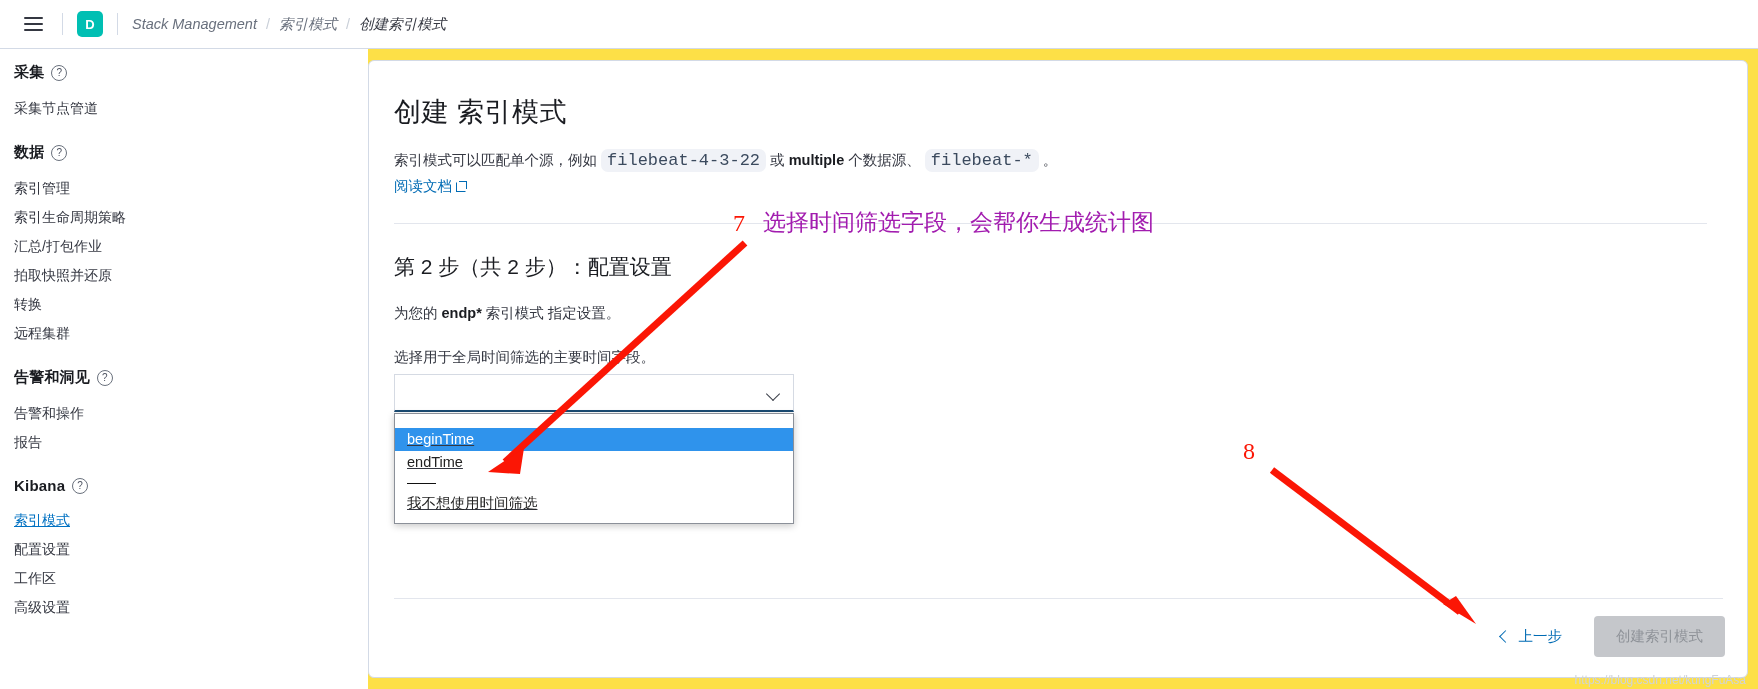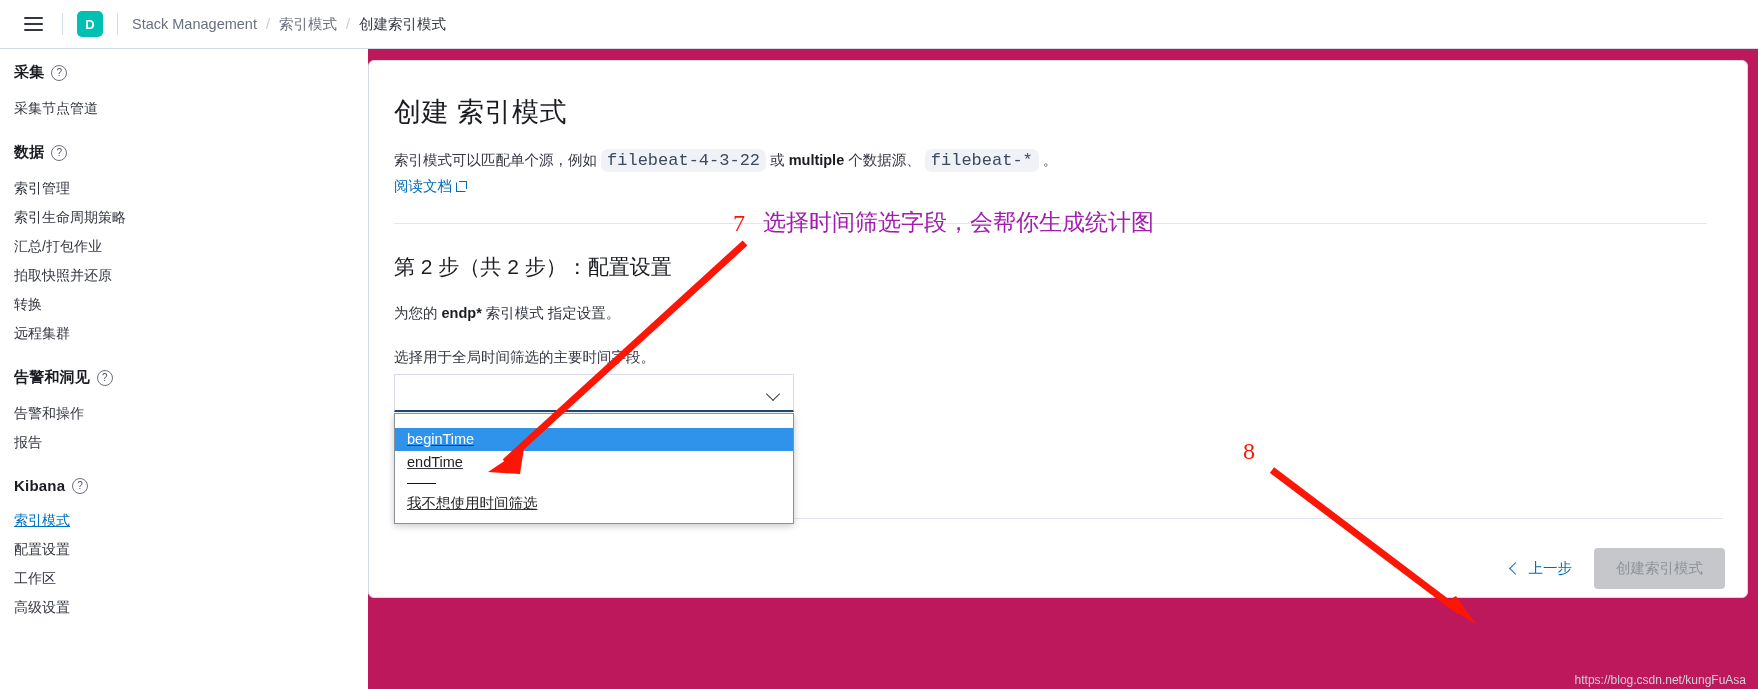--- a/index.html
+++ b/index.html
@@ -65,34 +65,35 @@
   }
   #breadcrumb {
     display: flex;
     align-items: center;
     font-size: 14.5px;
     color: #69707d;
     white-space: nowrap;
   }
   #breadcrumb .crumb {
     cursor: pointer;
+    font-style: italic;
   }
   #breadcrumb .crumb.last {
     color: #343741;
   }
   #breadcrumb .sep {
     margin: 0 9px;
     color: #c9cfd8;
   }
 
   
   #page-body {
     display: flex;
     height: 640px;
-    background: #be185d;
+    background: #fde047;
   }
 
   
   #sidebar {
     width: 368px;
     flex: 0 0 368px;
     background: #ffffff;
     padding: 14px 0 0 14px;
     box-sizing: border-box;
     font-size: 14px;
@@ -135,21 +136,21 @@
   #main-wrap {
     flex: 1;
     padding: 11px 10px 0 0;
     box-sizing: border-box;
     min-width: 0;
   }
   #panel {
     background: #ffffff;
     border: 1px solid #d3dae6;
     border-radius: 6px;
-    height: 538px;
+    height: 618px;
     box-sizing: border-box;
     padding: 33px 40px 0 25px;
     position: relative;
     overflow: visible;
   }
   #create-title {
     font-size: 27px;
     font-weight: 400;
     color: #1a1c21;
     margin: 0 0 18px 0;
@@ -303,24 +304,24 @@
     height: 1px;
     background: #111111;
     width: 29px;
     margin: 9px 0 8px 12px;
   }
 
   
   #footer-row {
     position: absolute;
     right: 22px;
-    bottom: 8px;
-    display: flex;
-    align-items: center;
-    gap: 22px;
+    bottom: 20px;
+    display: flex;
+    align-items: center;
+    gap: 32px;
   }
   #prev-btn {
     display: flex;
     align-items: center;
     gap: 9px;
     color: #006bb4;
     font-size: 14.5px;
     cursor: pointer;
   }
   .chev-left {

